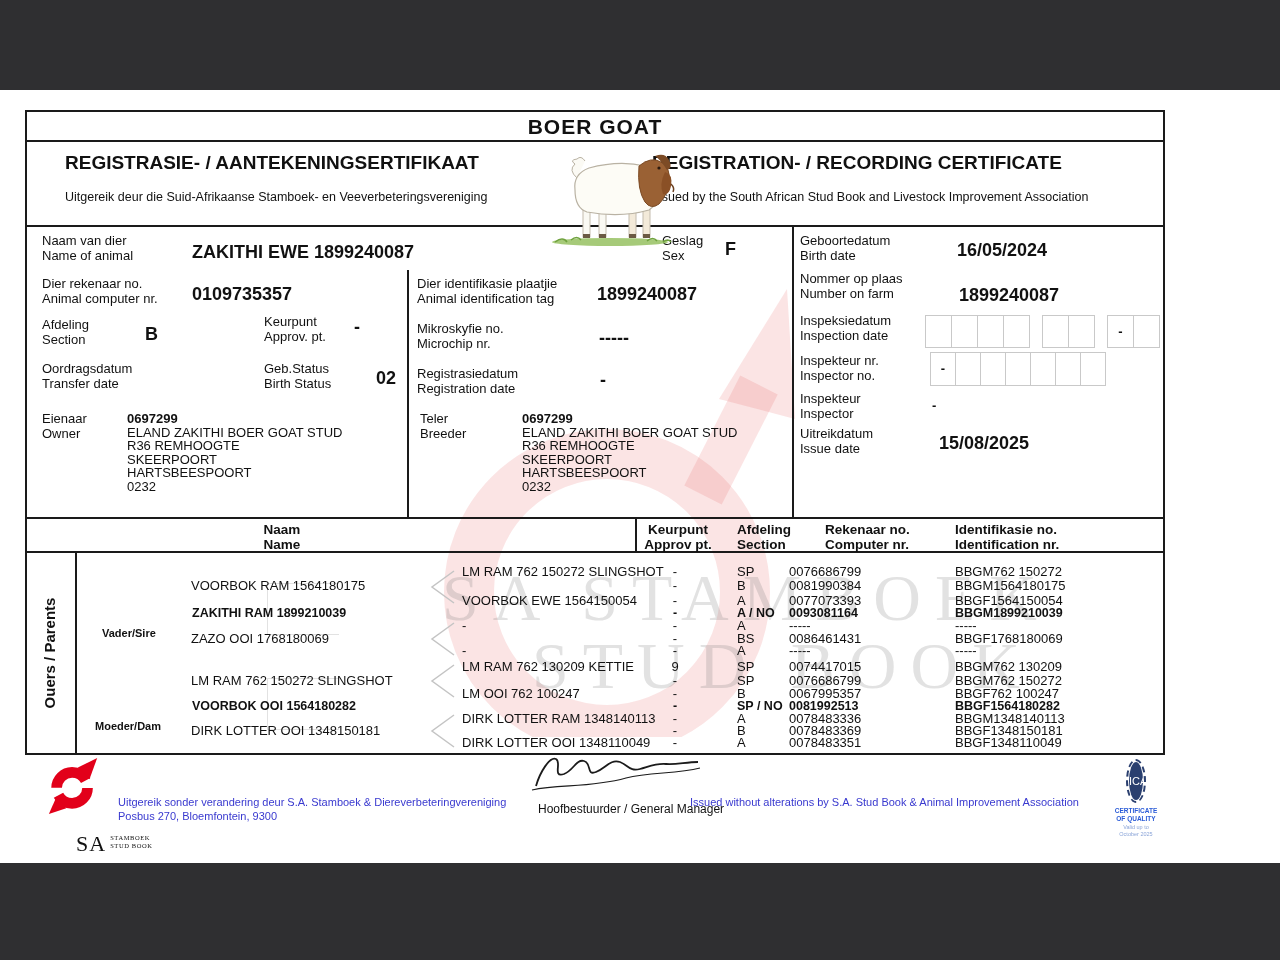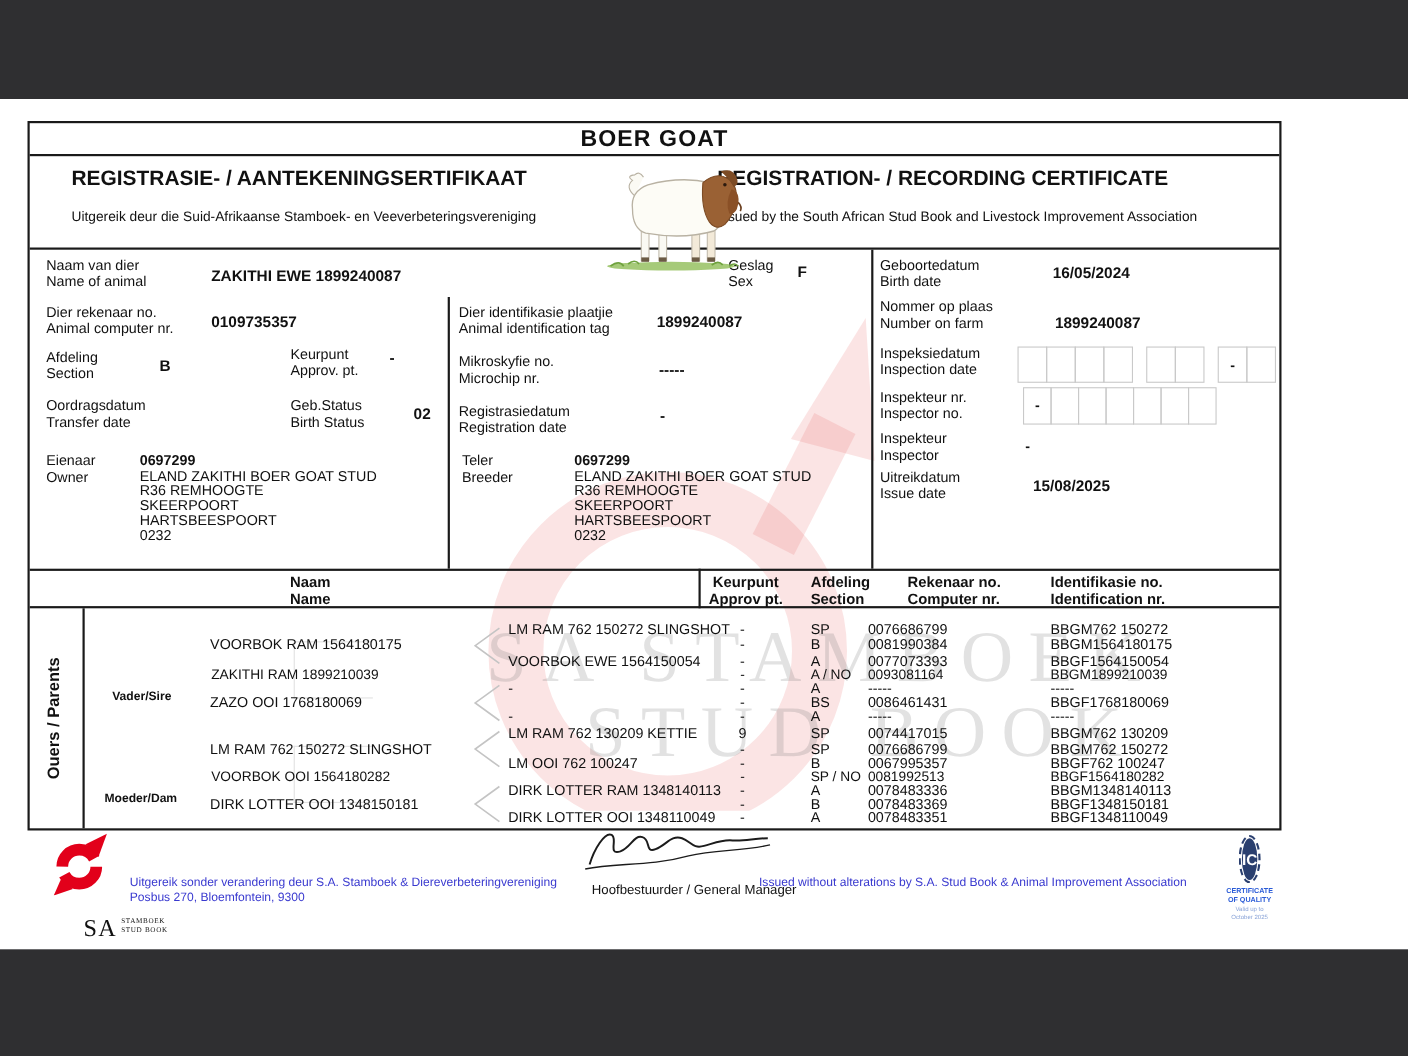--- a/index.html
+++ b/index.html
@@ -27,21 +27,21 @@
   .hdr .blk{position:absolute;top:10px;}
   .hdr .blk.left{left:38px;width:470px;}
   .hdr .blk.right{left:625px;width:512px;}
   .hdr .t{font-size:19px;font-weight:bold;white-space:nowrap;}
   .hdr .s{font-size:12.5px;margin-top:16px;white-space:nowrap;}
   .goat{position:absolute;left:520px;top:38px;width:130px;height:100px;z-index:6;}
 
   
   .vline{position:absolute;width:2px;background:#1a1a1a;}
   .lbl{position:absolute;font-size:13px;line-height:14.5px;white-space:nowrap;}
-  .val{position:absolute;font-size:14px;font-weight:bold;white-space:nowrap;}
+  .val{position:absolute;font-size:18px;font-weight:bold;white-space:nowrap;}
   .val.sm{font-size:13px;}
   .addr{position:absolute;font-size:13px;line-height:13.5px;white-space:nowrap;}
   .addr .code{font-weight:bold;}
   .boxrow{position:absolute;display:flex;align-items:flex-start;}
   .bxg{display:flex;margin-right:12px;}
   .bxg:last-child{margin-right:0;}
   .bx{width:27px;height:33px;border:1px solid #c9c9c9;margin-left:-1px;text-align:center;line-height:31px;font-weight:bold;font-size:13px;}
   .bxg .bx:first-child{margin-left:0;}
   .bx.b2{width:26px;height:34px;}
 
@@ -54,42 +54,42 @@
   
   .ped-side-div{position:absolute;left:48px;top:441px;bottom:0;width:2px;background:#1a1a1a;}
   .ped-side-label{position:absolute;left:-77px;top:531px;width:200px;height:20px;line-height:20px;text-align:center;
     font-weight:bold;font-size:15px;transform:rotate(-90deg);}
   .prow{position:absolute;left:0;right:0;height:14px;font-size:13px;line-height:13px;white-space:nowrap;}
   .prow .p-name{position:absolute;}
   .prow.lv-gg .p-name{left:435px;}
   .prow.lv-g  .p-name{left:164px;}
   .prow.lv-p  .p-name{left:165px;}
   .prow.lv-p{font-size:12.5px;}
-  .prow.pbold{font-weight:normal;}
+  .prow.pbold{font-weight:bold;}
   .p-ap{position:absolute;left:613px;width:70px;text-align:center;}
   .p-sec{position:absolute;left:710px;}
   .p-comp{position:absolute;left:762px;}
   .p-id{position:absolute;left:928px;}
   .sire-label,.dam-label{position:absolute;font-size:11px;font-weight:bold;white-space:nowrap;margin-top:20px;}
   .brk{position:absolute;width:72px;border-left:1px solid #e2e2e2;border-top:1px solid #e2e2e2;border-bottom:1px solid #e2e2e2;}
   .chev{position:absolute;left:403px;width:26px;height:36px;}
 
   
   .logo-symbol{position:absolute;left:42px;top:666px;width:64px;height:58px;}
   .logo-text{position:absolute;left:36px;top:744px;display:flex;align-items:flex-start;margin-left:40px;}
   .logo-sa{font-family:"Liberation Serif", serif;font-size:22px;line-height:20px;letter-spacing:1px;}
   .logo-stack{display:flex;flex-direction:column;margin-left:4px;font-size:6.5px;letter-spacing:0.6px;line-height:7.5px;font-family:"Liberation Serif", serif;}
   .foot-blue{position:absolute;font-size:11px;line-height:13.5px;color:#3939cf;white-space:nowrap;}
   .foot-blue.left{left:118px;top:706px;}
   .foot-blue.right{left:690px;top:706px;width:372px;}
   .signature{position:absolute;left:530px;top:660px;width:176px;height:44px;}
   .sig-caption{position:absolute;left:538px;top:712px;font-size:12px;white-space:nowrap;}
   .icar{position:absolute;left:1106px;top:672px;width:60px;text-align:center;}
-  .icar-badge{width:14px;height:38px;border-radius:50%;background:#2a3f6f;color:#fff;font-weight:bold;
-    font-size:14px;line-height:38px;margin:0 auto;outline:2px dashed #2a3f6f;outline-offset:1px;}
+  .icar-badge{width:14px;height:38px;border-radius:50%;background:#2a3f6f;color:#fff;font-weight:normal;
+    font-size:11px;line-height:38px;margin:0 auto;outline:2px dashed #2a3f6f;outline-offset:1px;}
   .icar-cert{margin-top:7px;font-size:6.5px;font-weight:bold;color:#2a5bd7;line-height:7.5px;}
   .icar-small{margin-top:2px;font-size:5.5px;color:#8aa4d8;line-height:6.5px;}
 </style>
 </head>
 <body>
 
 <div class="page">
 
   <div class="cert">
 

